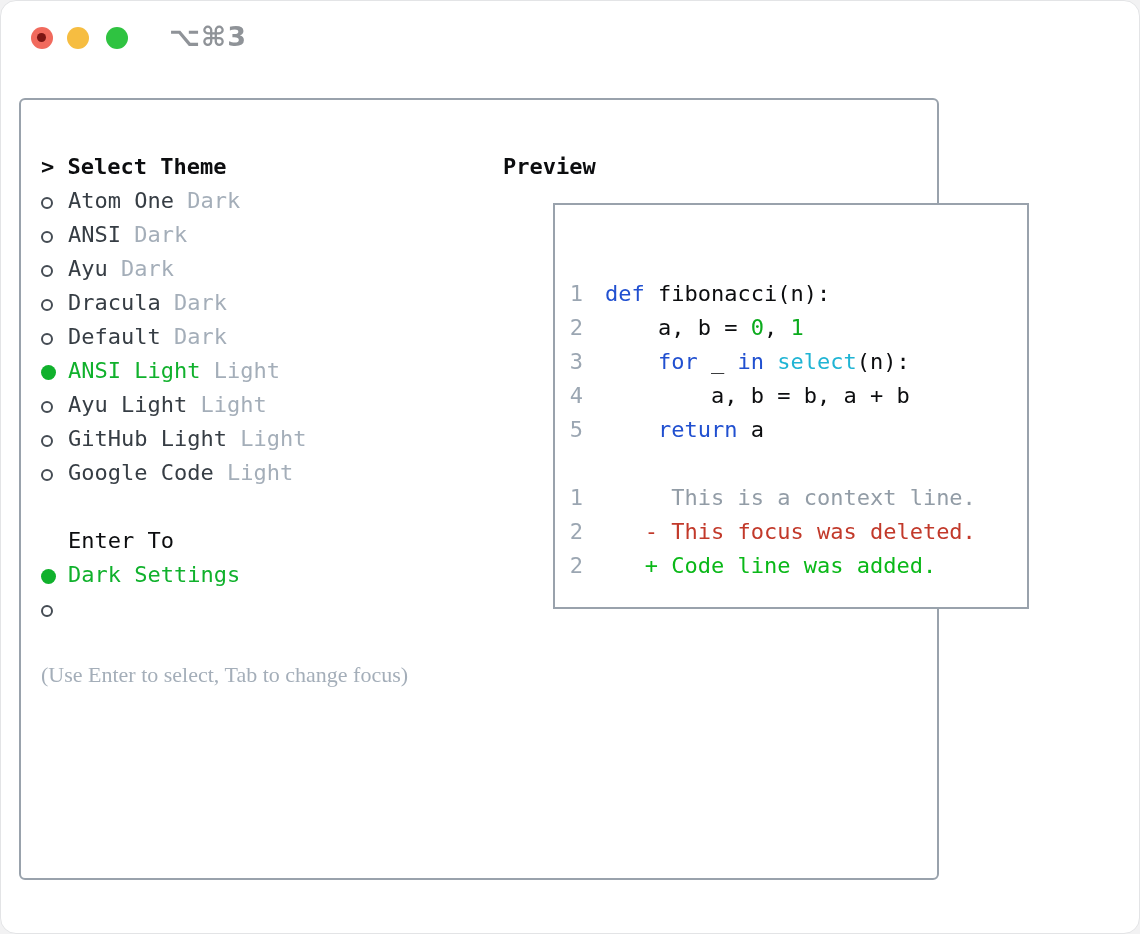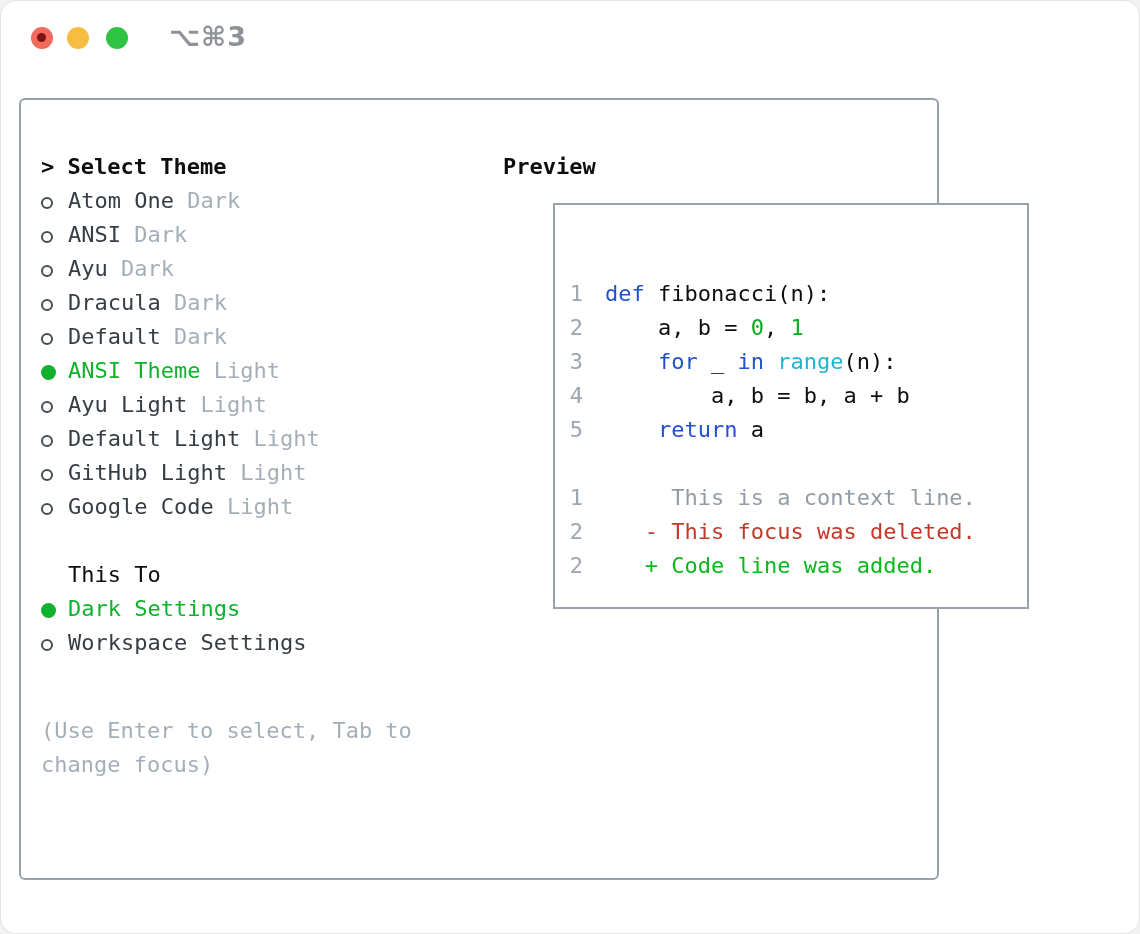--- a/index.html
+++ b/index.html
@@ -68,23 +68,23 @@
   .radio{
     display:inline-block;width:12px;height:12px;border-radius:50%;
     border:2.5px solid #454c54;vertical-align:-1px;
   }
   .radio.on{width:15px;height:15px;border:none;background:var(--c-green);vertical-align:-2px;}
   .item-name{color:var(--c-item);}
   .item-name.sel{color:var(--c-green);}
   .variant{color:var(--c-muted);}
   .apply-hdr{color:var(--c-black);}
   .hint{
-    margin-top:54px;
+    margin-top:32px;
     font-size:22px;line-height:34px;color:var(--c-muted);
-    white-space:normal;width:420px;
+    white-space:normal;width:420px;font-family:Liberation Serif, serif;
   }
   
   .preview-hdr{
     position:absolute;left:482px;top:50px;
     font-size:22px;line-height:34px;font-weight:bold;color:var(--c-black);
   }
   .preview-box{
     position:absolute;left:496px;top:103px;
     width:476px;height:406px;
     border:2px solid var(--c-border);
@@ -121,45 +121,44 @@
 
     <div class="left-col">
       <div class="line hdr">&gt; Select Theme</div>
 
       <div id="theme-list">
           <div class="line"><span class="gutter"><span class="radio"></span></span><span class="item-name">Atom One</span><span class="variant"> Dark</span></div>
           <div class="line"><span class="gutter"><span class="radio"></span></span><span class="item-name">ANSI</span><span class="variant"> Dark</span></div>
           <div class="line"><span class="gutter"><span class="radio"></span></span><span class="item-name">Ayu</span><span class="variant"> Dark</span></div>
           <div class="line"><span class="gutter"><span class="radio"></span></span><span class="item-name">Dracula</span><span class="variant"> Dark</span></div>
           <div class="line"><span class="gutter"><span class="radio"></span></span><span class="item-name">Default</span><span class="variant"> Dark</span></div>
-          <div class="line"><span class="gutter"><span class="radio on"></span></span><span class="item-name sel">ANSI Theme</span><span class="variant"> Light</span></div>
+          <div class="line"><span class="gutter"><span class="radio on"></span></span><span class="item-name sel">ANSI Light</span><span class="variant"> Light</span></div>
           <div class="line"><span class="gutter"><span class="radio"></span></span><span class="item-name">Ayu Light</span><span class="variant"> Light</span></div>
-          <div class="line"><span class="gutter"><span class="radio"></span></span><span class="item-name">Default Light</span><span class="variant"> Light</span></div>
           <div class="line"><span class="gutter"><span class="radio"></span></span><span class="item-name">GitHub Light</span><span class="variant"> Light</span></div>
           <div class="line"><span class="gutter"><span class="radio"></span></span><span class="item-name">Google Code</span><span class="variant"> Light</span></div>
         </div>
 
       <div class="line"> </div>
 
-      <div class="line"><span class="gutter"></span><span class="apply-hdr">This To</span></div>
+      <div class="line"><span class="gutter"></span><span class="apply-hdr">Enter To</span></div>
 
       <div id="apply-list">
           <div class="line"><span class="gutter"><span class="radio on"></span></span><span class="item-name sel">Dark Settings</span></div>
-          <div class="line"><span class="gutter"><span class="radio"></span></span><span class="item-name">Workspace Settings</span></div>
+          <div class="line"><span class="gutter"><span class="radio"></span></span></div>
         </div>
 
       <div class="hint">(Use Enter to select, Tab to change focus)</div>
     </div>
 
     <div class="preview-hdr">Preview</div>
 
     <div class="preview-box" id="preview-box">
         <div class="line"><span class="ln">1</span><span class="tk-kw">def</span><span class="tk-pl"> fibonacci(n):</span></div>
         <div class="line"><span class="ln">2</span><span class="tk-pl">    a, b = </span><span class="tk-num">0</span><span class="tk-pl">, </span><span class="tk-num">1</span></div>
-        <div class="line"><span class="ln">3</span><span class="tk-pl">    </span><span class="tk-kw">for</span><span class="tk-pl"> _ </span><span class="tk-kw">in</span><span class="tk-pl"> </span><span class="tk-fn">range</span><span class="tk-pl">(n):</span></div>
+        <div class="line"><span class="ln">3</span><span class="tk-pl">    </span><span class="tk-kw">for</span><span class="tk-pl"> _ </span><span class="tk-kw">in</span><span class="tk-pl"> </span><span class="tk-fn">select</span><span class="tk-pl">(n):</span></div>
         <div class="line"><span class="ln">4</span><span class="tk-pl">        a, b = b, a + b</span></div>
         <div class="line"><span class="ln">5</span><span class="tk-pl">    </span><span class="tk-kw">return</span><span class="tk-pl"> a</span></div>
         <div class="line"><span class="ln"></span></div>
         <div class="line"><span class="ln">1</span><span class="tk-ctx">     This is a context line.</span></div>
         <div class="line"><span class="ln">2</span><span class="tk-del">   - This focus was deleted.</span></div>
         <div class="line"><span class="ln">2</span><span class="tk-add">   + Code line was added.</span></div>
       </div>
 
   </div>
 </div>

